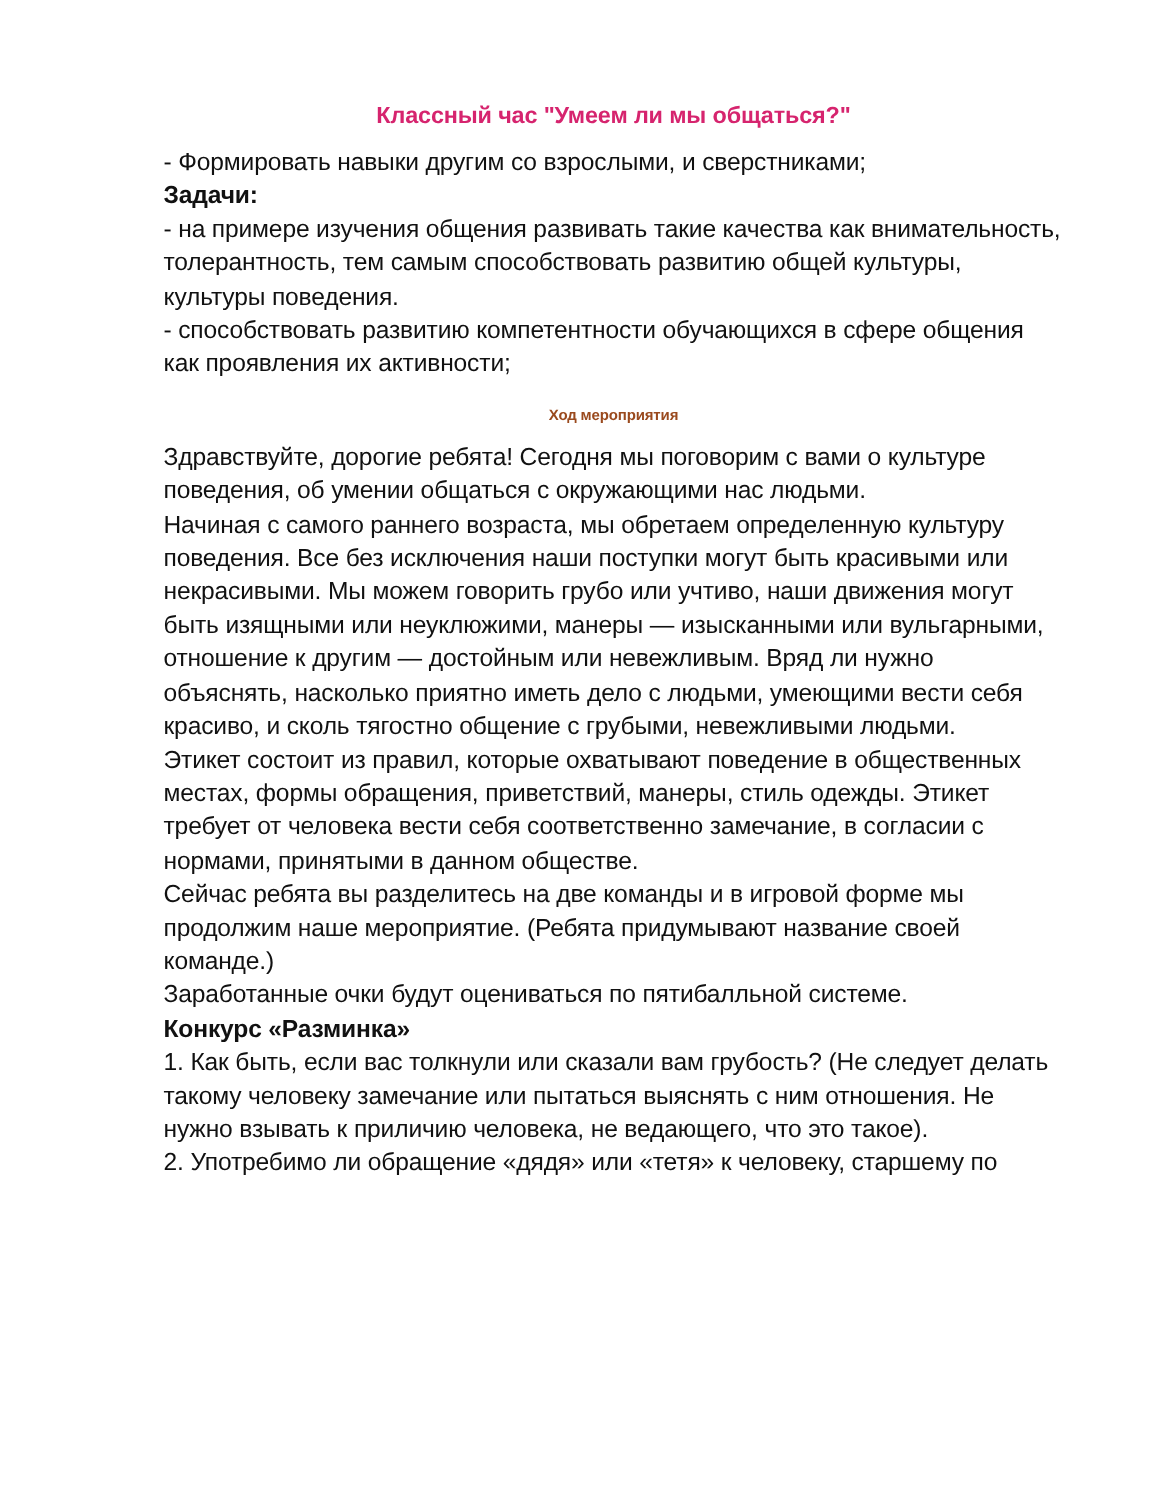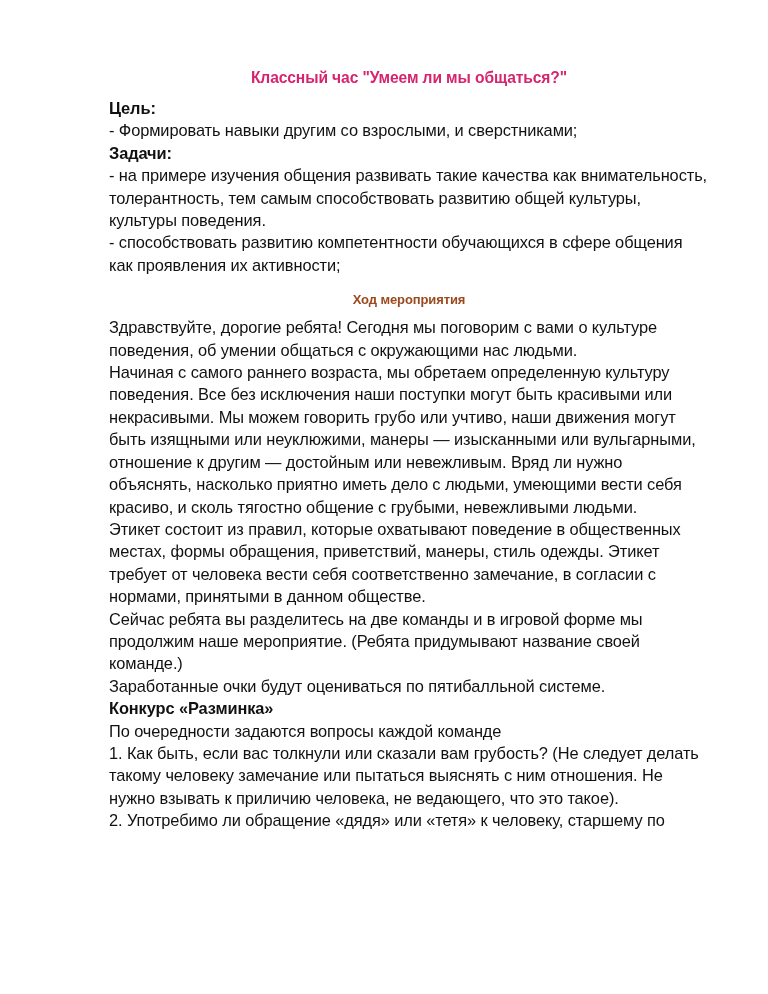--- a/index.html
+++ b/index.html
@@ -29,49 +29,47 @@
       color: #d6246e;
       font-weight: bold;
       font-size: 15.6px;
       line-height: 20px;
       margin: 0 0 9px 0;
     }
     .subtitle {
       text-align: center;
       color: #9a4a1e;
       font-weight: bold;
-      font-size: 13px;
+      font-size: 10px;
       line-height: 20px;
       margin: 14px 0 6px 0;
     }
     .bold {
       font-weight: bold;
     }
     p {
       margin: 0;
     }
   </style>
 </head>
 <body>
 
 <div class="page">
   <p class="title">Классный час "Умеем ли мы общаться?"</p>
 
-  <p class="bold">Цель:</p>
   <p>- Формировать навыки другим со взрослыми, и сверстниками;</p>
 
   <p class="bold">Задачи:</p>
   <p>- на примере изучения общения развивать такие качества как внимательность, толерантность, тем самым способствовать развитию общей культуры, культуры поведения.</p>
   <p>- способствовать развитию компетентности обучающихся в сфере общения как проявления их активности;</p>
 
   <p class="subtitle">Ход мероприятия</p>
 
   <p>Здравствуйте, дорогие ребята! Сегодня мы поговорим с вами о культуре поведения, об умении общаться с окружающими нас людьми.</p>
   <p>Начиная с самого раннего возраста, мы обретаем определенную культуру поведения. Все без исключения наши поступки могут быть красивыми или некрасивыми. Мы можем говорить грубо или учтиво, наши движения могут быть изящными или неуклюжими, манеры — изысканными или вульгарными, отношение к другим — достойным или невежливым. Вряд ли нужно объяснять, насколько приятно иметь дело с людьми, умеющими вести себя красиво, и сколь тягостно общение с грубыми, невежливыми людьми.</p>
   <p>Этикет состоит из правил, которые охватывают поведение в общественных местах, формы обращения, приветствий, манеры, стиль одежды. Этикет требует от человека вести себя соответственно замечание, в согласии с нормами, принятыми в данном обществе.</p>
   <p>Сейчас ребята вы разделитесь на две команды и в игровой форме мы продолжим наше мероприятие. (Ребята придумывают название своей команде.)</p>
   <p>Заработанные очки будут оцениваться по пятибалльной системе.</p>
 
   <p class="bold">Конкурс «Разминка»</p>
-  <p>По очередности задаются вопросы каждой команде</p>
   <p>1. Как быть, если вас толкнули или сказали вам грубость? (Не следует делать такому человеку замечание или пытаться выяснять с ним отношения. Не нужно взывать к приличию человека, не ведающего, что это такое).</p>
   <p>2. Употребимо ли обращение «дядя» или «тетя» к человеку, старшему по</p>
 </div>
 
 </body></html>

